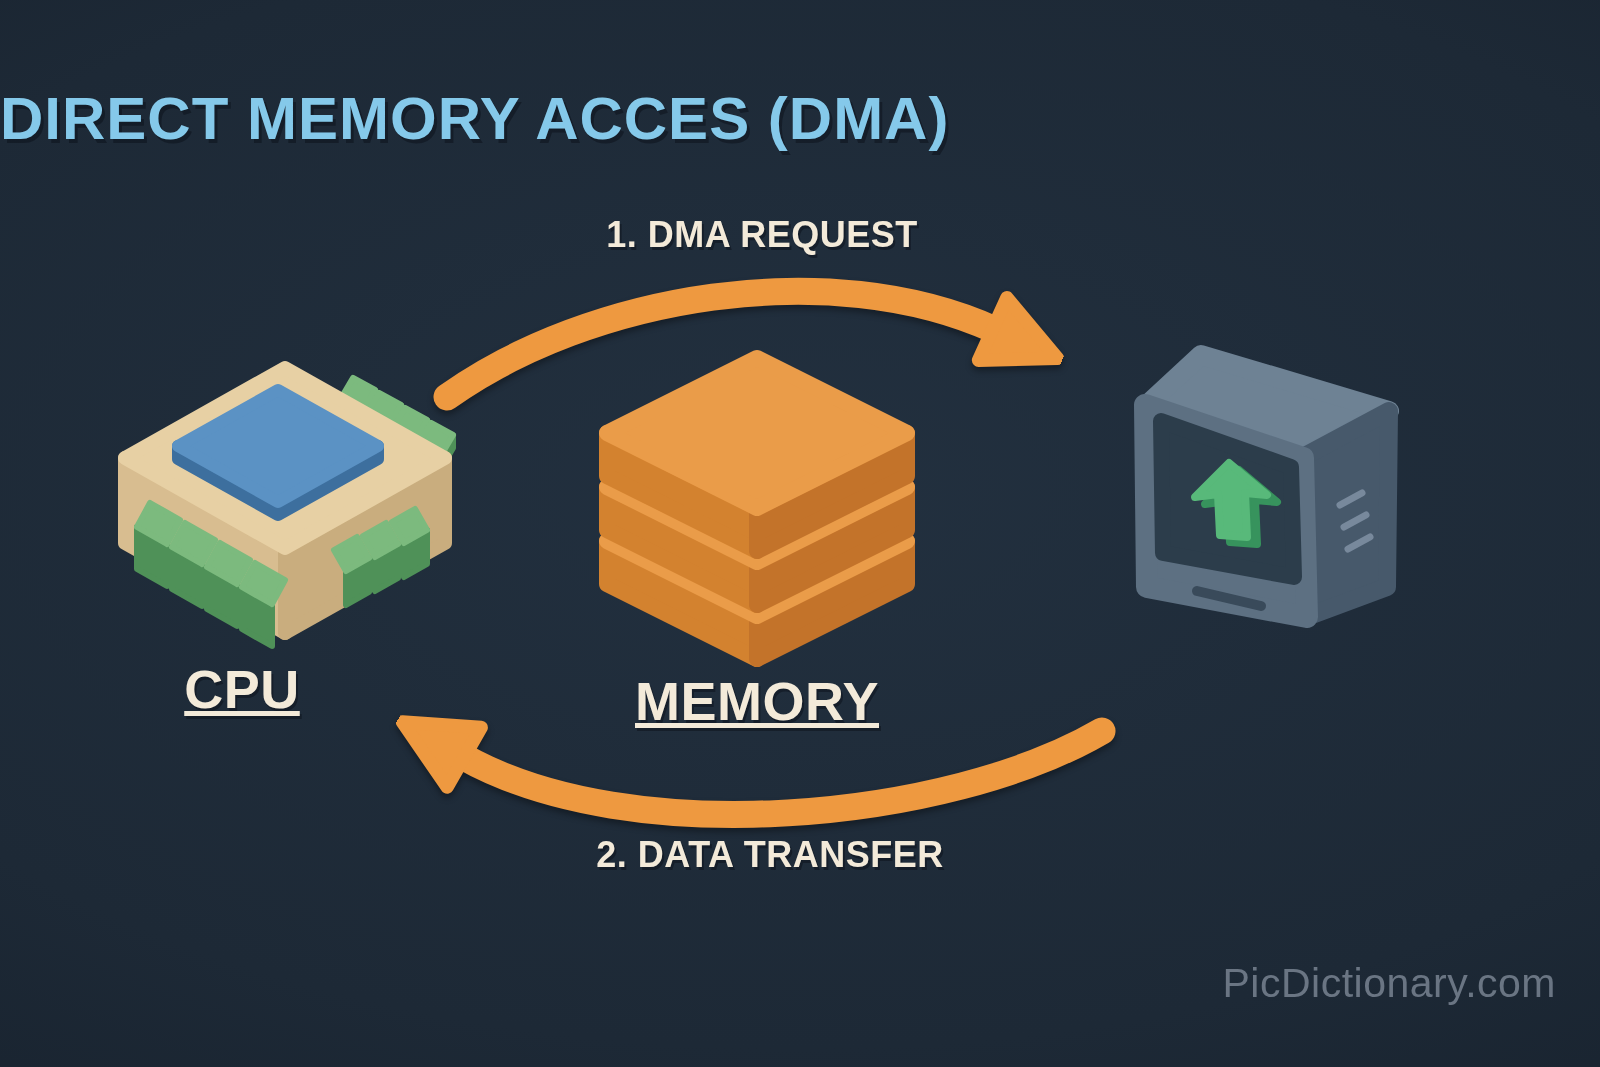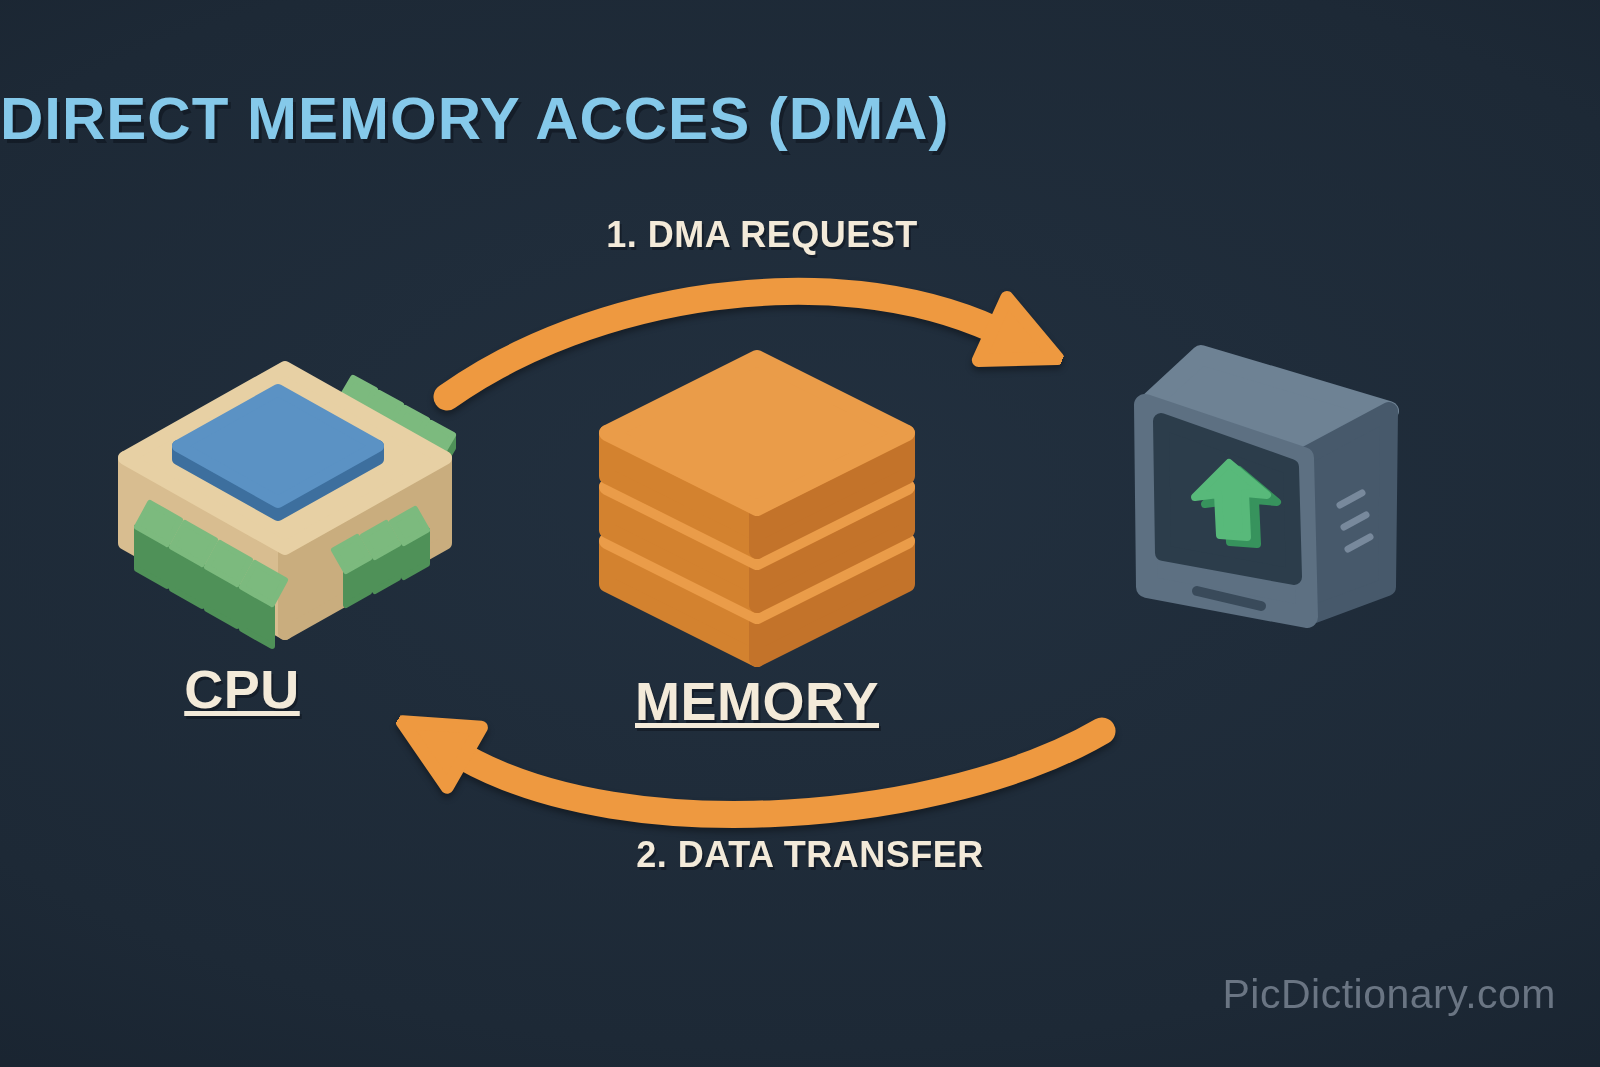--- a/index.html
+++ b/index.html
@@ -26,31 +26,31 @@
     font-size:60px; font-weight:700; letter-spacing:1px; color:var(--title-blue);
     text-shadow:3px 4px 0 var(--shadow-ink);
     white-space:nowrap;
   }
   .step{
     position:absolute; transform:translateX(-50%);
     font-size:36px; font-weight:700; letter-spacing:.5px; color:var(--cream);
     text-shadow:2px 3px 0 var(--shadow-ink); white-space:nowrap;
   }
   .step1{ top:214px; left:762px; }
-  .step2{ top:834px; left:810px; }
+  .step2{ top:834px; left:770px; }
   .nlabel{
     position:absolute; transform:translateX(-50%);
     font-size:54px; font-weight:700; letter-spacing:.5px; color:var(--cream);
     text-shadow:2px 3px 0 var(--shadow-ink); white-space:nowrap;text-decoration:underline;
   }
   .nlabel-cpu{ top:658px; left:242px; }
   .nlabel-mem{ top:658px; left:757px;margin-top:12px; }
   .nlabel-io { top:658px; left:1262px; }
   .watermark{
-    position:absolute; right:44px; bottom:49px;
+    position:absolute; right:44px; bottom:60px;
     font-size:41px; font-weight:500; color:var(--watermark); letter-spacing:.5px;
   }
   svg{ position:absolute; overflow:visible; }
   .arrows{ left:0; top:0; }
   .icon-cpu{ left:100px; top:338px; }
   .icon-mem{ left:593px; top:350px; }
   .icon-io { left:1095px; top:325px; }
   .arrow-g{ filter:drop-shadow(0 4px 3px rgba(0,0,0,.35)); }
   .c-orange{ fill:var(--arrow-orange); stroke:var(--arrow-orange); }
   .arrow-path{ fill:none; stroke:var(--arrow-orange); stroke-width:27; stroke-linecap:round; }

